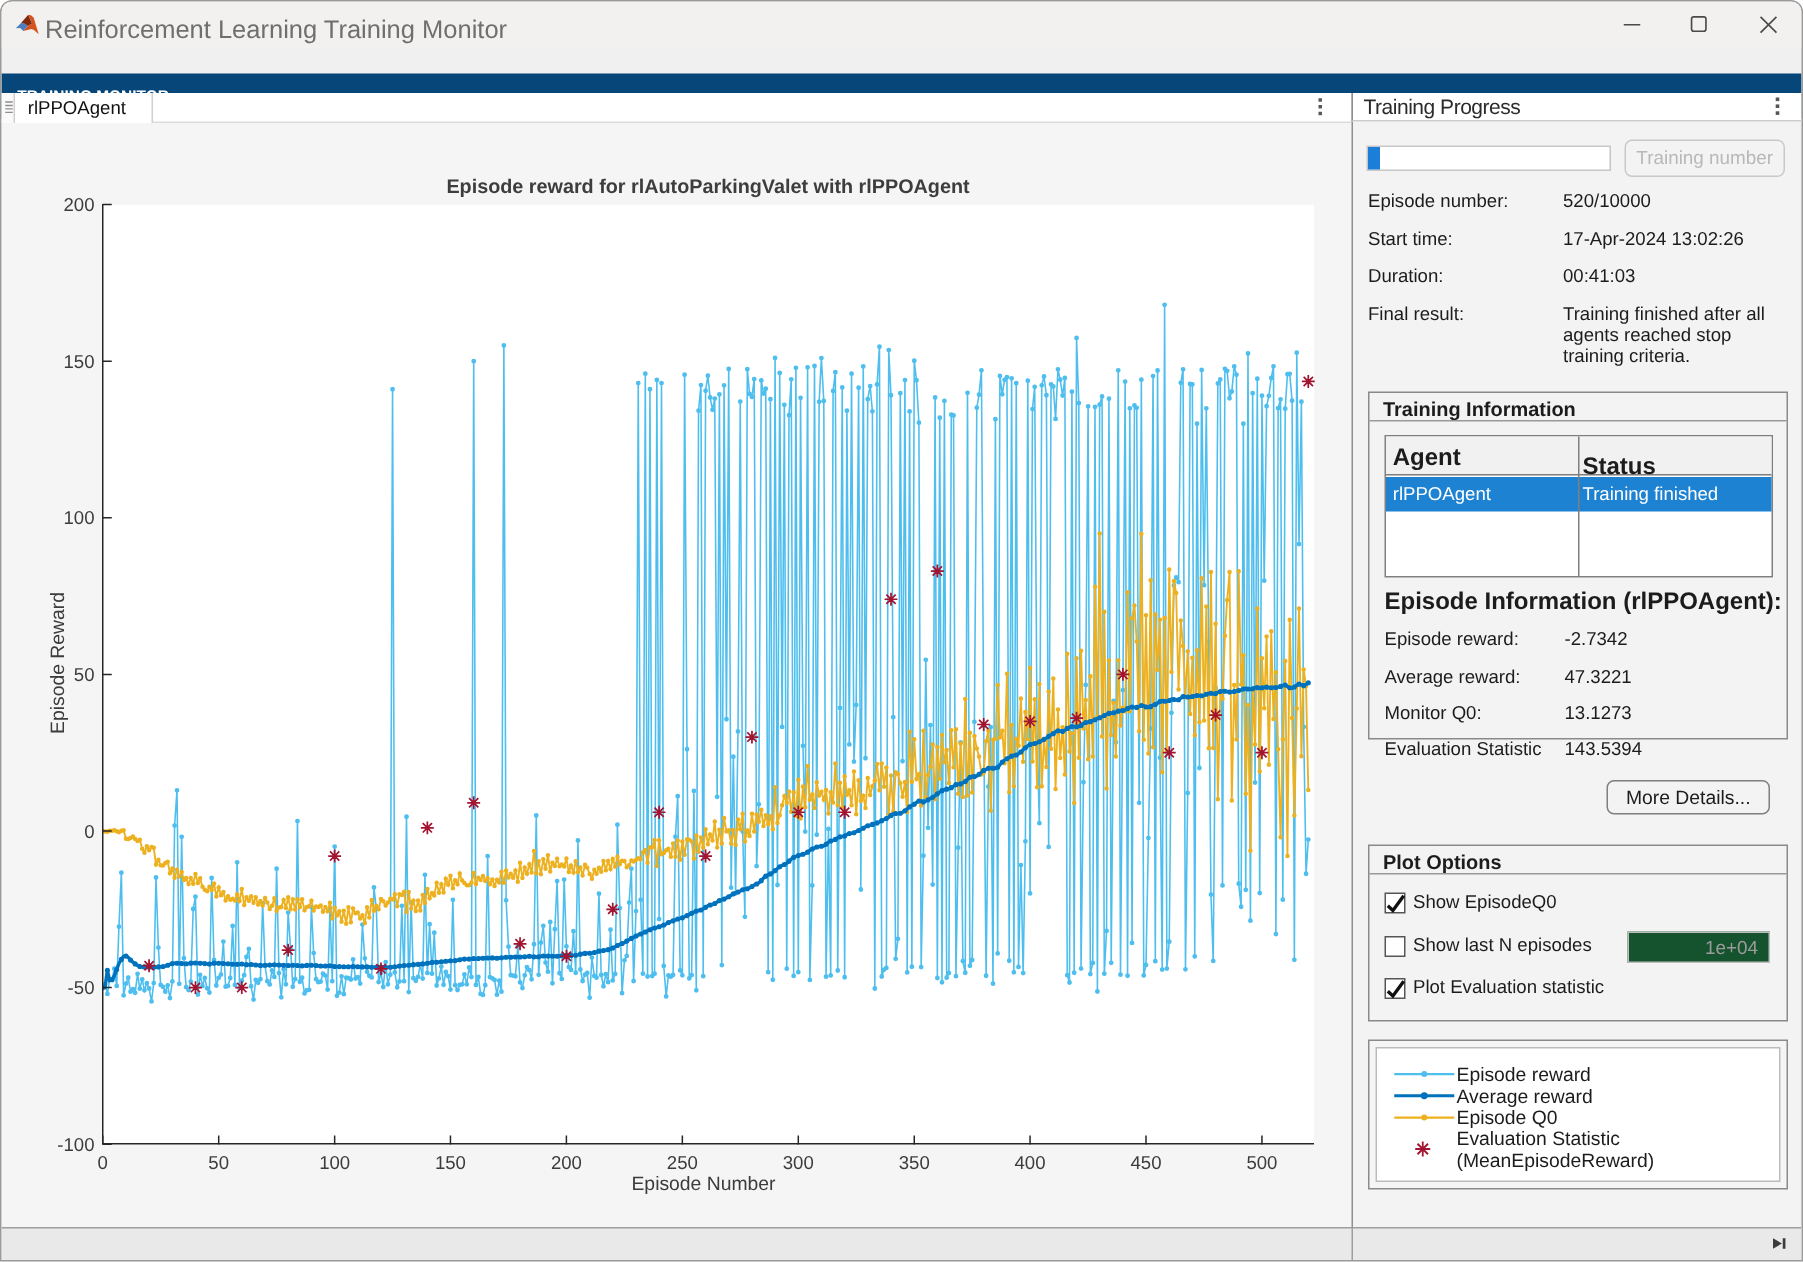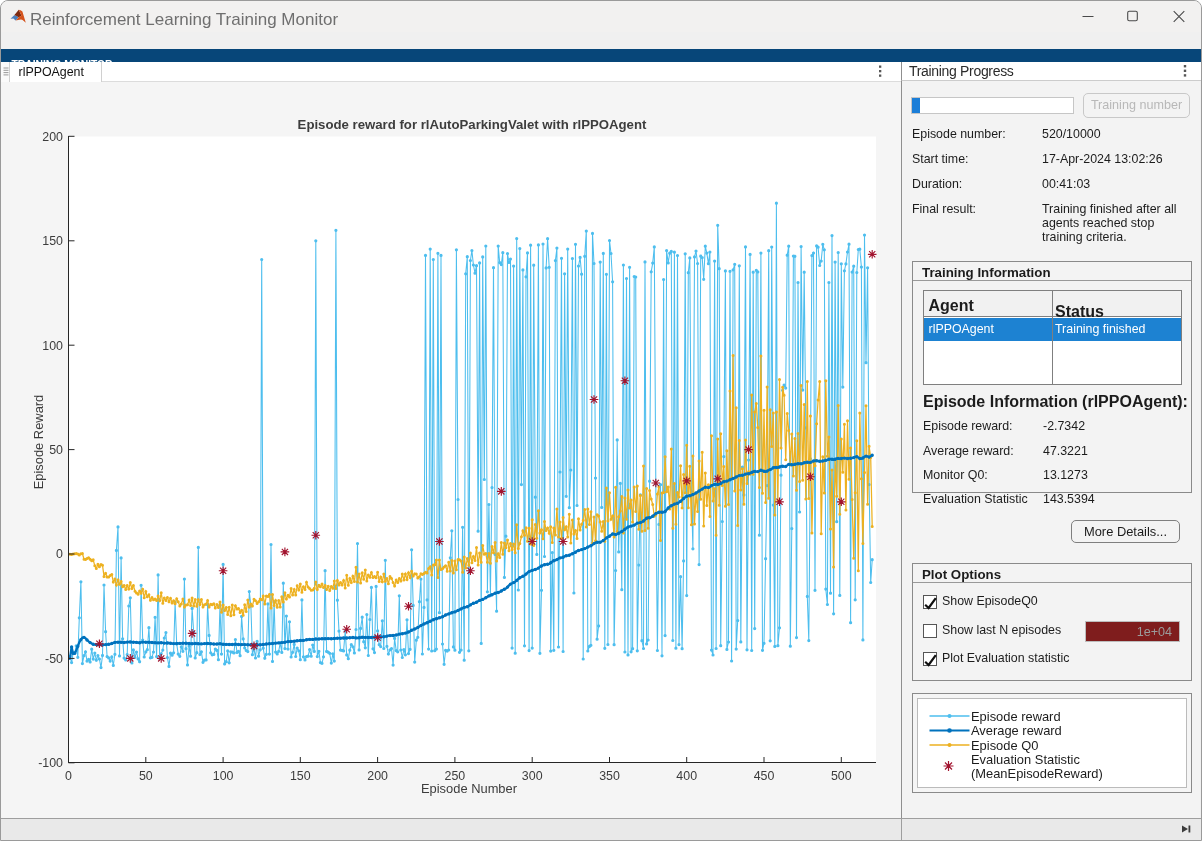--- a/index.html
+++ b/index.html
@@ -21,21 +21,21 @@
 #pfill { left:911px; top:97px; width:8px; height:15px; background:#1b7ed8; }
 #stopbtn { left:1082px; top:92px; width:107px; height:25px; border:1px solid #c8c8c8; border-radius:5px; font-size:12.6px; color:#b8b8b8; text-align:center; line-height:23px; }
 .box { position:absolute; border:1px solid #8a8a8a; }
 .boxtitle { position:absolute; left:9px; top:3px; font-size:13.3px; font-weight:bold; color:#1c1c1c; }
 .boxsep { position:absolute; left:0; top:17.5px; width:100%; border-top:1px solid #999; }
 #tbl { left:922px; top:289px; width:259px; height:95px; background:#fff; border:1px solid #7f7f7f; }
 #tblhead { position:absolute; left:0; top:0; width:100%; height:26px; background:#f1f1f1; border-bottom:1px solid #7f7f7f; }
 #tblrow { position:absolute; left:0; top:27px; width:100%; height:23px; background:#1d82d2; color:#fff; }
 #tcol { position:absolute; left:128px; top:0; height:100%; border-left:1px solid #7f7f7f; }
 .cb { position:absolute; width:14px; height:14px; background:#fff; border:1px solid #555; }
-#ninput { left:1084px; top:620px; width:95px; height:21px; background:#7f1d1d; border:1px solid #bdbdbd; font-size:12.6px; color:#9b9b9b; text-align:right; padding-right:7px; line-height:20px; }
+#ninput { left:1084px; top:620px; width:95px; height:21px; background:#14532d; border:1px solid #bdbdbd; font-size:12.6px; color:#9b9b9b; text-align:right; padding-right:7px; line-height:20px; }
 #morebtn { left:1070px; top:519px; width:109px; height:23px; border:1px solid #7f7f7f; border-radius:5px; font-size:12.9px; color:#1c1c1c; text-align:center; line-height:21px; background:#f3f3f3; }
 #legendbox { left:911px; top:692px; width:280px; height:100px; border:1px solid #8a8a8a; background:#f5f5f5; }
 #legendin { left:916px; top:697px; width:270px; height:90px; background:#fff; border:1px solid #bbb; }
 #status { left:0; top:817px; width:1200px; height:22px; background:#e9e9e9; border-top:1px solid #9e9e9e; }
 #statusline { left:0; top:839px; width:1200px; height:2px; background:#7c7c7c; }
 #vdiv2 { left:900px; top:817px; width:1px; height:22px; background:#9e9e9e; }
 </style></head><body>
 <div id="win">
   <div class="abs" id="titlebar">
     <svg class="abs" style="left:9px;top:7px" width="18" height="17" viewBox="0 0 18 17">

